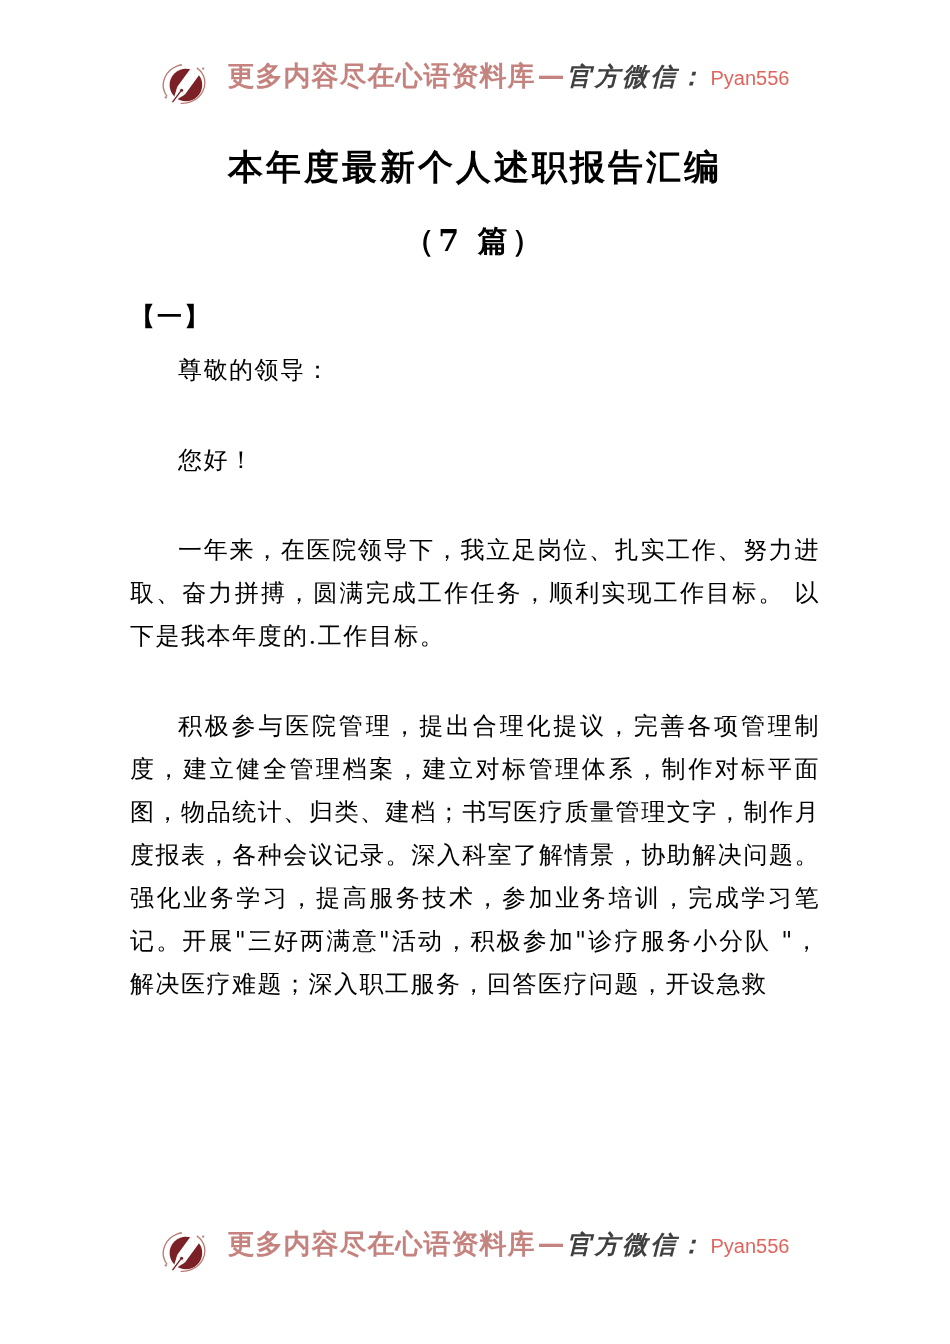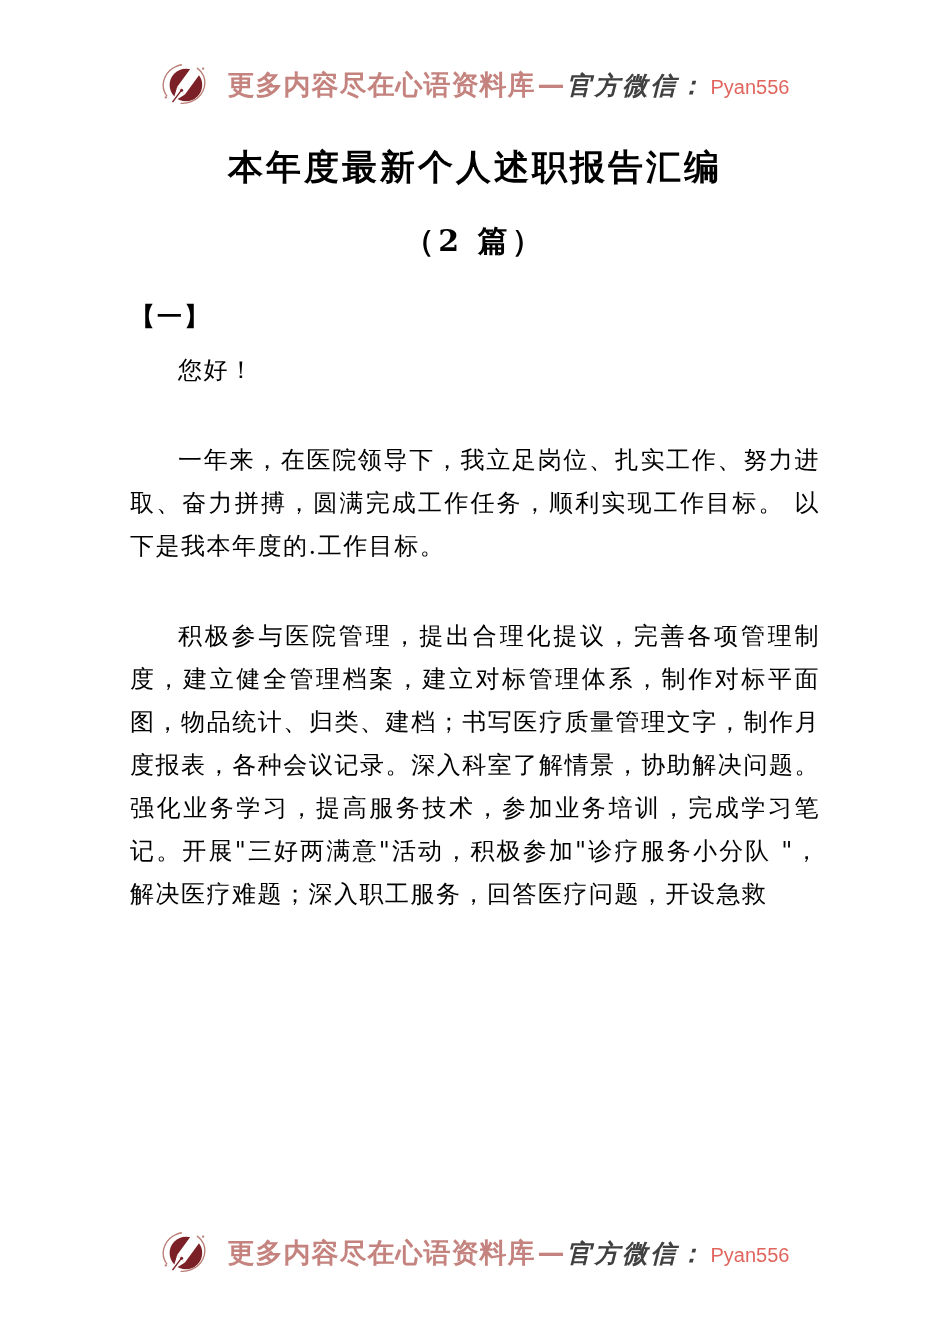--- a/index.html
+++ b/index.html
@@ -17,21 +17,20 @@
     font-family: "DejaVu Serif", serif;
     color: #000000;
   }
 
   
   .banner {
     position: absolute;
     left: 0;
     width: 100%;
     display: flex;
-    align-items: center;
     justify-content: center;
     gap: 21px;
     white-space: nowrap;
   }
   .banner.top    { top: 58px; }
   .banner.bottom { top: 1226px; }
   .banner-logo { flex: 0 0 auto; }
   .banner-text { display: inline-flex; align-items: baseline; }
   .brand-text {
     font-size: 27px;
@@ -126,25 +125,26 @@
     </span>
     <span class="banner-text">
       <span class="brand-text">更多内容尽在心语资料库</span>
         <span class="brand-dash">—</span>
         <span class="wechat-label">官方微信：</span>
         <span class="wechat-id">Pyan556</span>
     </span>
   </div>
 
   <div class="doc-title">本年度最新个人述职报告汇编</div>
-  <div class="doc-subtitle">（2 篇）</div>
+  <div class="doc-subtitle">（7 篇）</div>
 
   <div class="content">
     <div class="section-marker">【一】</div>
 
+    <p class="para">尊敬的领导：</p>
 
     <p class="para">您好！</p>
 
     <p class="para justify">一年来，在医院领导下，我立足岗位、扎实工作、努力进取、奋力拼搏，圆满完成工作任务，顺利实现工作目标。 以下是我本年度的.工作目标。</p>
 
 
     <p class="para justify">积极参与医院管理，提出合理化提议，完善各项管理制度，建立健全管理档案，建立对标管理体系，制作对标平面图，物品统计、归类、建档；书写医疗质量管理文字，制作月度报表，各种会议记录。深入科室了解情景，协助解决问题。强化业务学习，提高服务技术，参加业务培训，完成学习笔记。开展"三好两满意"活动，积极参加"诊疗服务小分队 "，解决医疗难题；深入职工服务，回答医疗问题，开设急救</p>
   </div>
 
   <div class="banner bottom">

